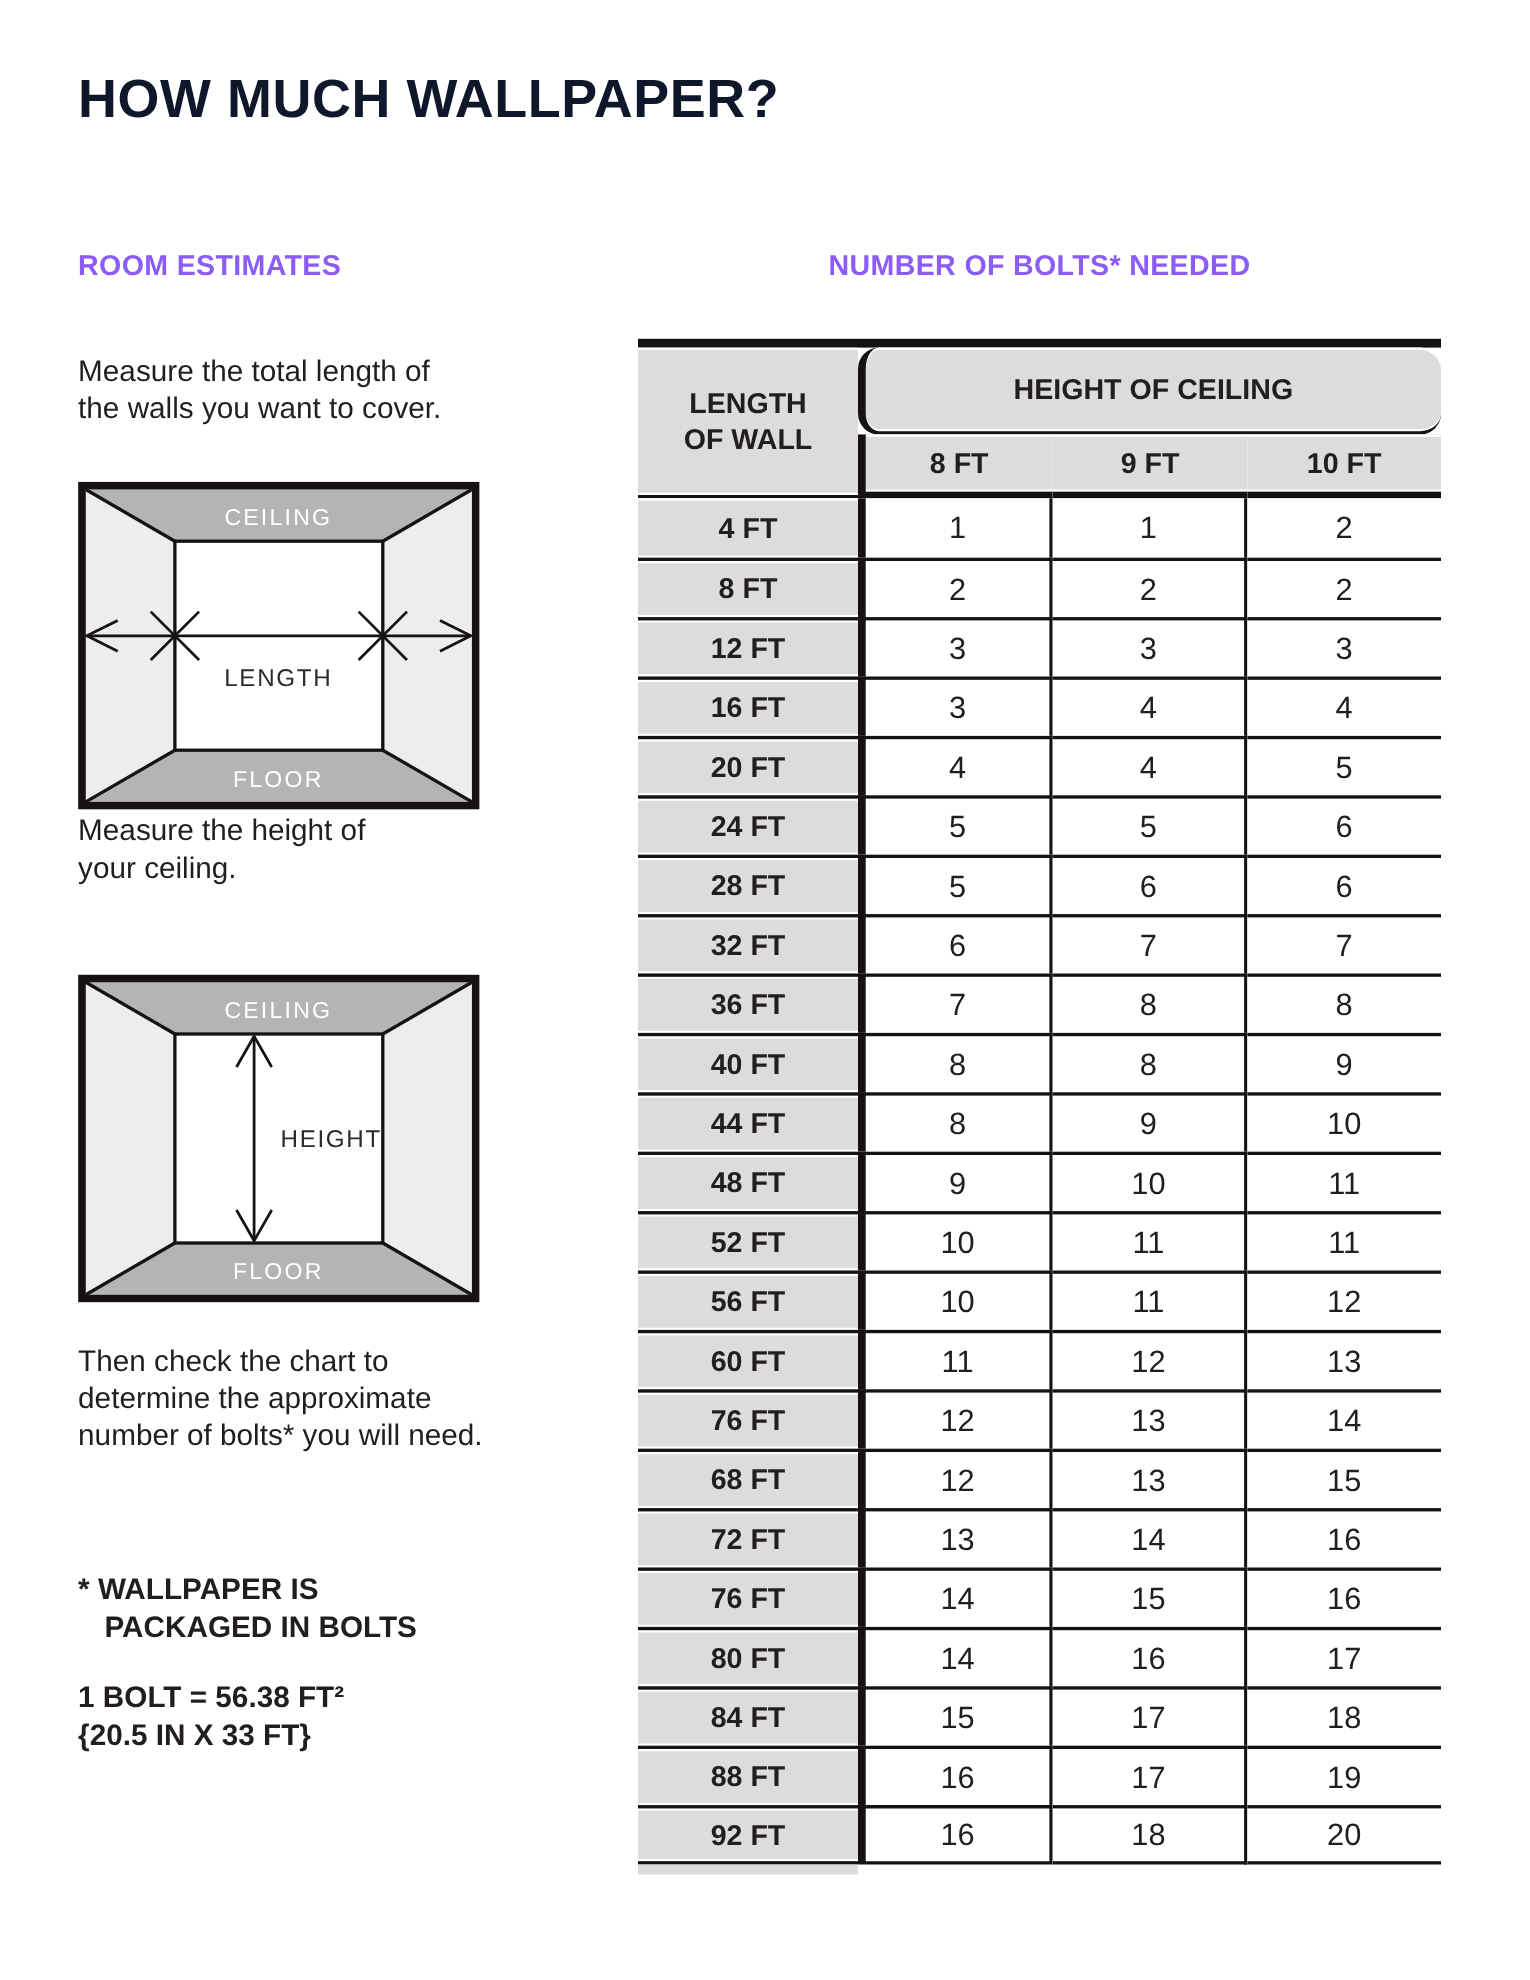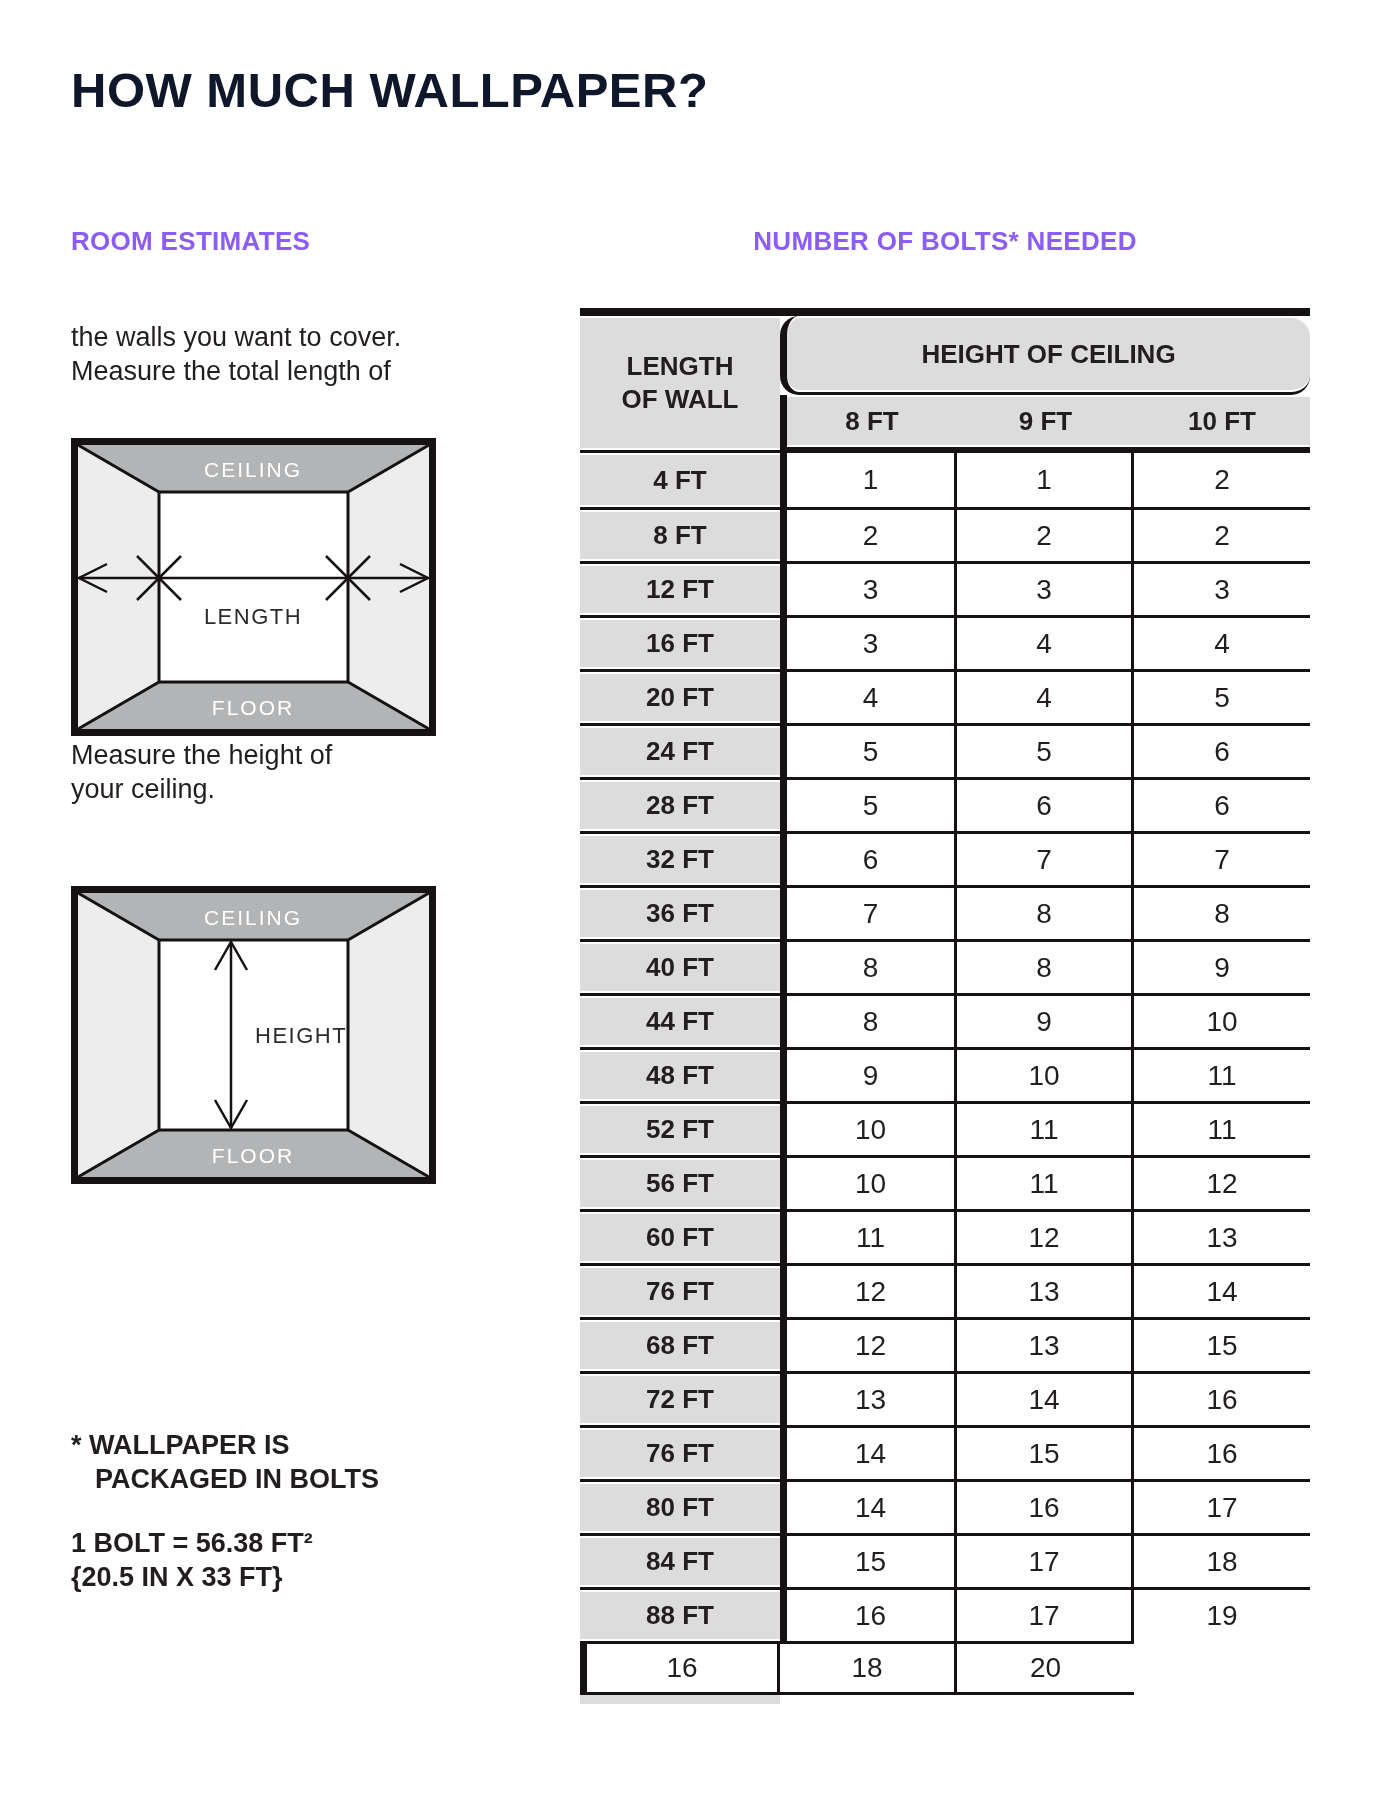--- a/index.html
+++ b/index.html
@@ -66,22 +66,22 @@
 </head>
 <body>
 
 <div class="page">
 
   <div class="title">HOW MUCH WALLPAPER?</div>
 
   <div class="sec-heading left-heading">ROOM ESTIMATES</div>
 
   <div class="para para-1">
+    <div>Measure the total length of</div>
     <div>the walls you want to cover.</div>
-    <div>Measure the total length of</div>
   </div>
 
   <div class="diagram diagram-1">
     <svg width="365" height="298" viewBox="0 0 365 298">
       <polygon points="7,7 358,7 277,54 88,54" fill="#b3b4b6"></polygon>
       <polygon points="7,291 358,291 277,244 88,244" fill="#b3b4b6"></polygon>
       <polygon points="7,7 88,54 88,244 7,291" fill="#ededee"></polygon>
       <polygon points="358,7 277,54 277,244 358,291" fill="#ededee"></polygon>
       <rect x="88" y="54" width="189" height="190" fill="#ffffff" stroke="#161214" stroke-width="3"></rect>
       <line x1="7" y1="7" x2="88" y2="54" stroke="#161214" stroke-width="3"></line>
@@ -125,20 +125,25 @@
       <text x="182" y="277" text-anchor="middle" class="room-label">FLOOR</text>
       <g stroke="#161214" stroke-width="2.5" fill="none">
         <line x1="160" y1="56" x2="160" y2="242"></line>
         <polyline points="144,84 160,56 176,84"></polyline>
         <polyline points="144,214 160,242 176,214"></polyline>
       </g>
       <text x="184" y="157" text-anchor="start" class="dim-label">HEIGHT</text>
     </svg>
   </div>
 
+  <div class="para para-3">
+    <div>Then check the chart to</div>
+    <div>determine the approximate</div>
+    <div>number of bolts* you will need.</div>
+  </div>
 
   <div class="note note-1">
     <span>* WALLPAPER IS</span>
     <span class="note-indent">PACKAGED IN BOLTS</span>
   </div>
 
   <div class="note note-2">
     <div>1 BOLT = 56.38 FT²</div>
     <div>{20.5 IN X 33 FT}</div>
   </div>
@@ -236,19 +241,20 @@
       <div class="cell data c2">16</div>
       <div class="cell data c3">17</div>
       <div class="cell gray label">84 FT</div>
       <div class="cell data c1">15</div>
       <div class="cell data c2">17</div>
       <div class="cell data c3">18</div>
       <div class="cell gray label">88 FT</div>
       <div class="cell data c1">16</div>
       <div class="cell data c2">17</div>
       <div class="cell data c3">19</div>
+      <div class="cell gray label last">92 FT</div>
       <div class="cell data c1 last">16</div>
       <div class="cell data c2 last">18</div>
       <div class="cell data c3 last">20</div>
     </div>
   <div class="table-stub"></div>
 
 </div>
 
 </body></html>

